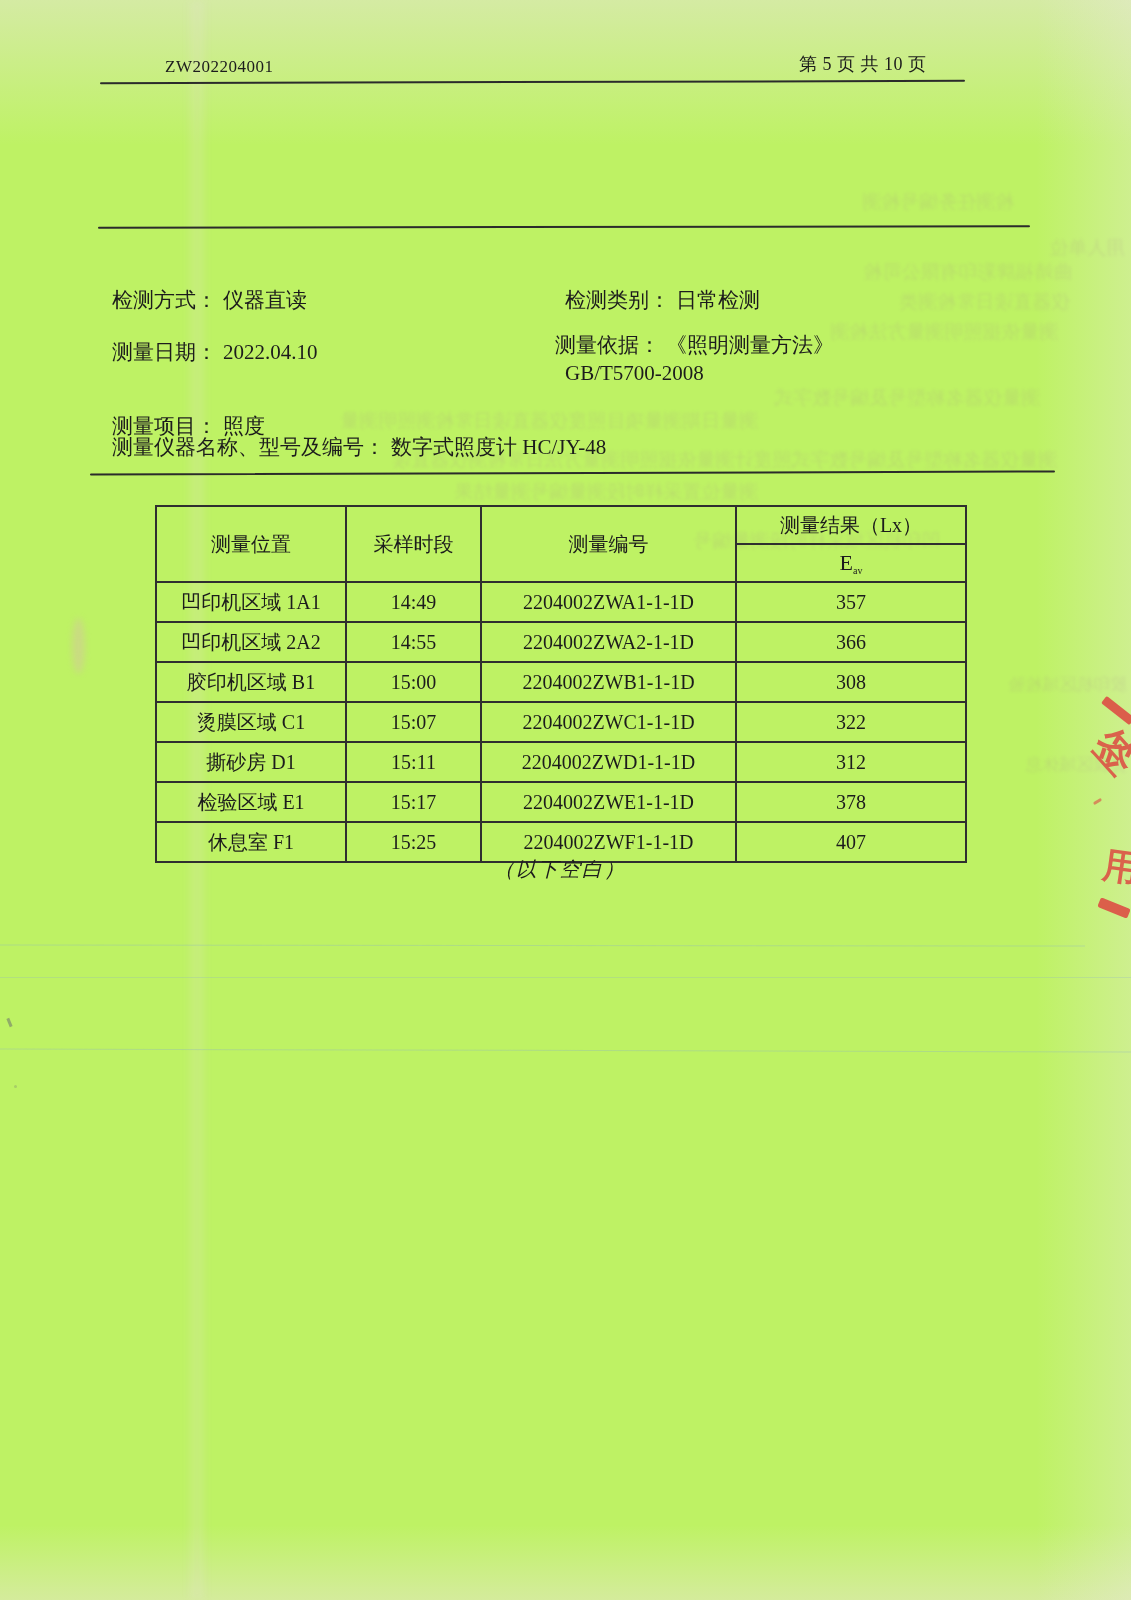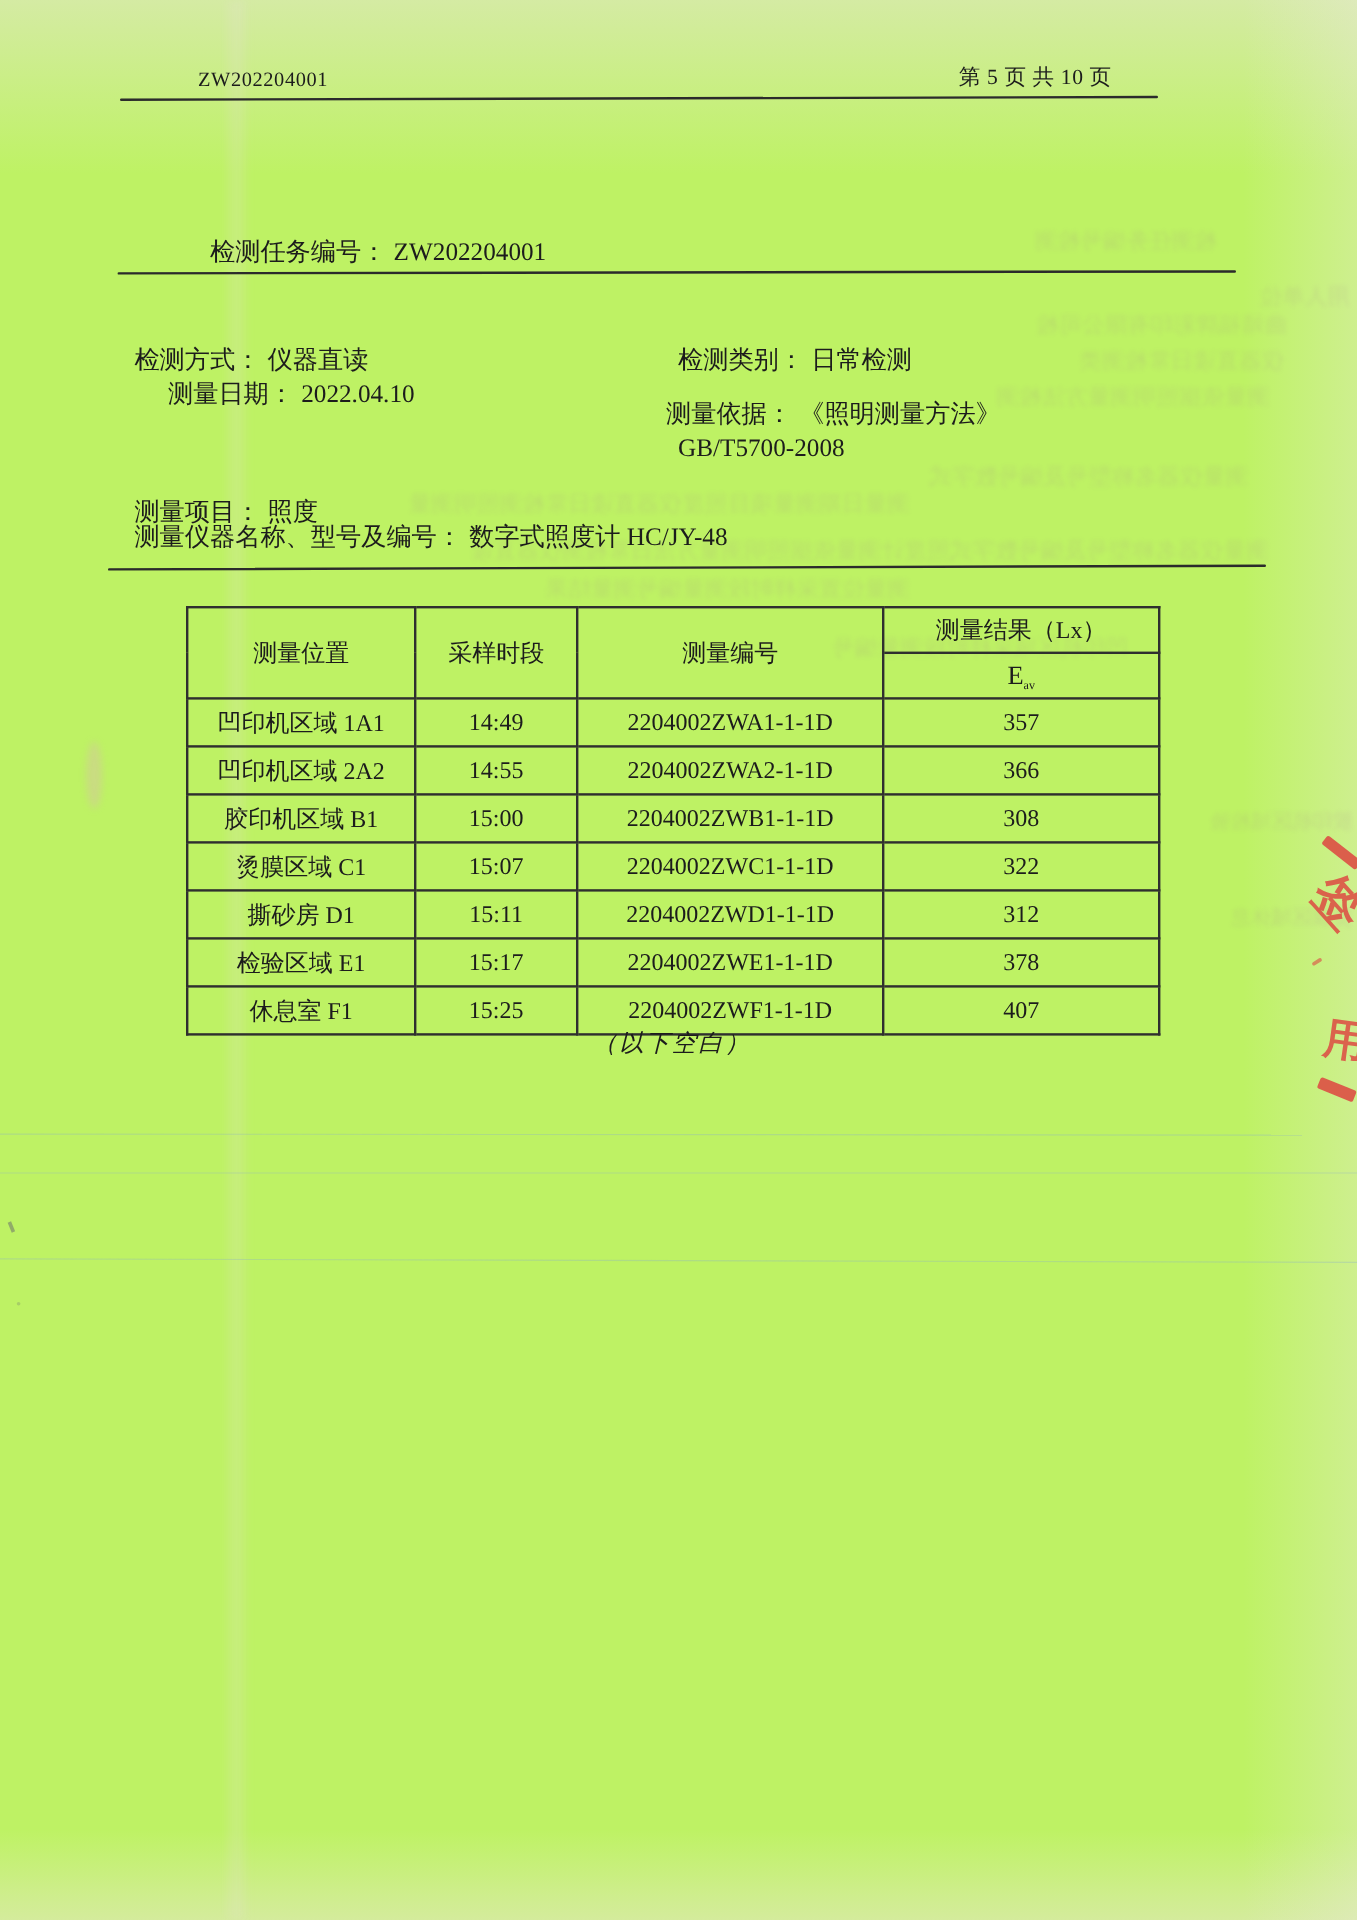--- a/index.html
+++ b/index.html
@@ -100,34 +100,31 @@
   <div class="ghost" style="left:232px;top:482px;width:526px;">测量位置采样时段测量编号测量结果</div>
   <div class="ghost" style="left:500px;top:531px;width:440px;">凹印机区域采样时段测量编号</div>
   <div class="ghost" style="left:955px;top:676px;width:172px;font-size:17px;">胶印机区域检验</div>
   <div class="ghost" style="left:955px;top:756px;width:172px;font-size:17px;">烫膜区域休息</div>
 
   <div class="abs hdr-small" style="left:165px;top:57px;">ZW202204001</div>
   <div class="abs hdr-small" style="left:799px;top:52px;font-size:18px;">第 5 页 共 10 页</div>
   <div class="rule" style="left:100px;top:81px;width:865px;transform:rotate(-0.15deg);"></div>
 
 
-  <div class="info-line" style="left:175px;top:196px;">
-    <span>检测任务编号：</span><span class="val">ZW202204001</span>
-  </div>
   <div class="rule" style="left:98px;top:226px;width:932px;transform:rotate(-0.1deg);"></div>
 
 
   <div class="info-line" style="left:112px;top:286px;">
     <span>检测方式：</span><span class="val">仪器直读</span>
   </div>
   <div class="info-line" style="left:565px;top:286px;">
     <span>检测类别：</span><span class="val">日常检测</span>
   </div>
 
-  <div class="info-line" style="left:112px;top:314px;margin-left:28px;">
+  <div class="info-line" style="left:112px;top:338px;">
     <span>测量日期：</span><span class="val">2022.04.10</span>
   </div>
   <div class="info-line" style="left:555px;top:331px;">
     <span>测量依据：</span><span class="val">《照明测量方法》</span>
   </div>
   <div class="info-line" style="left:565px;top:361px;">
     <span>GB/T5700-2008</span>
   </div>
 
   <div class="info-line" style="left:112px;top:412px;">

